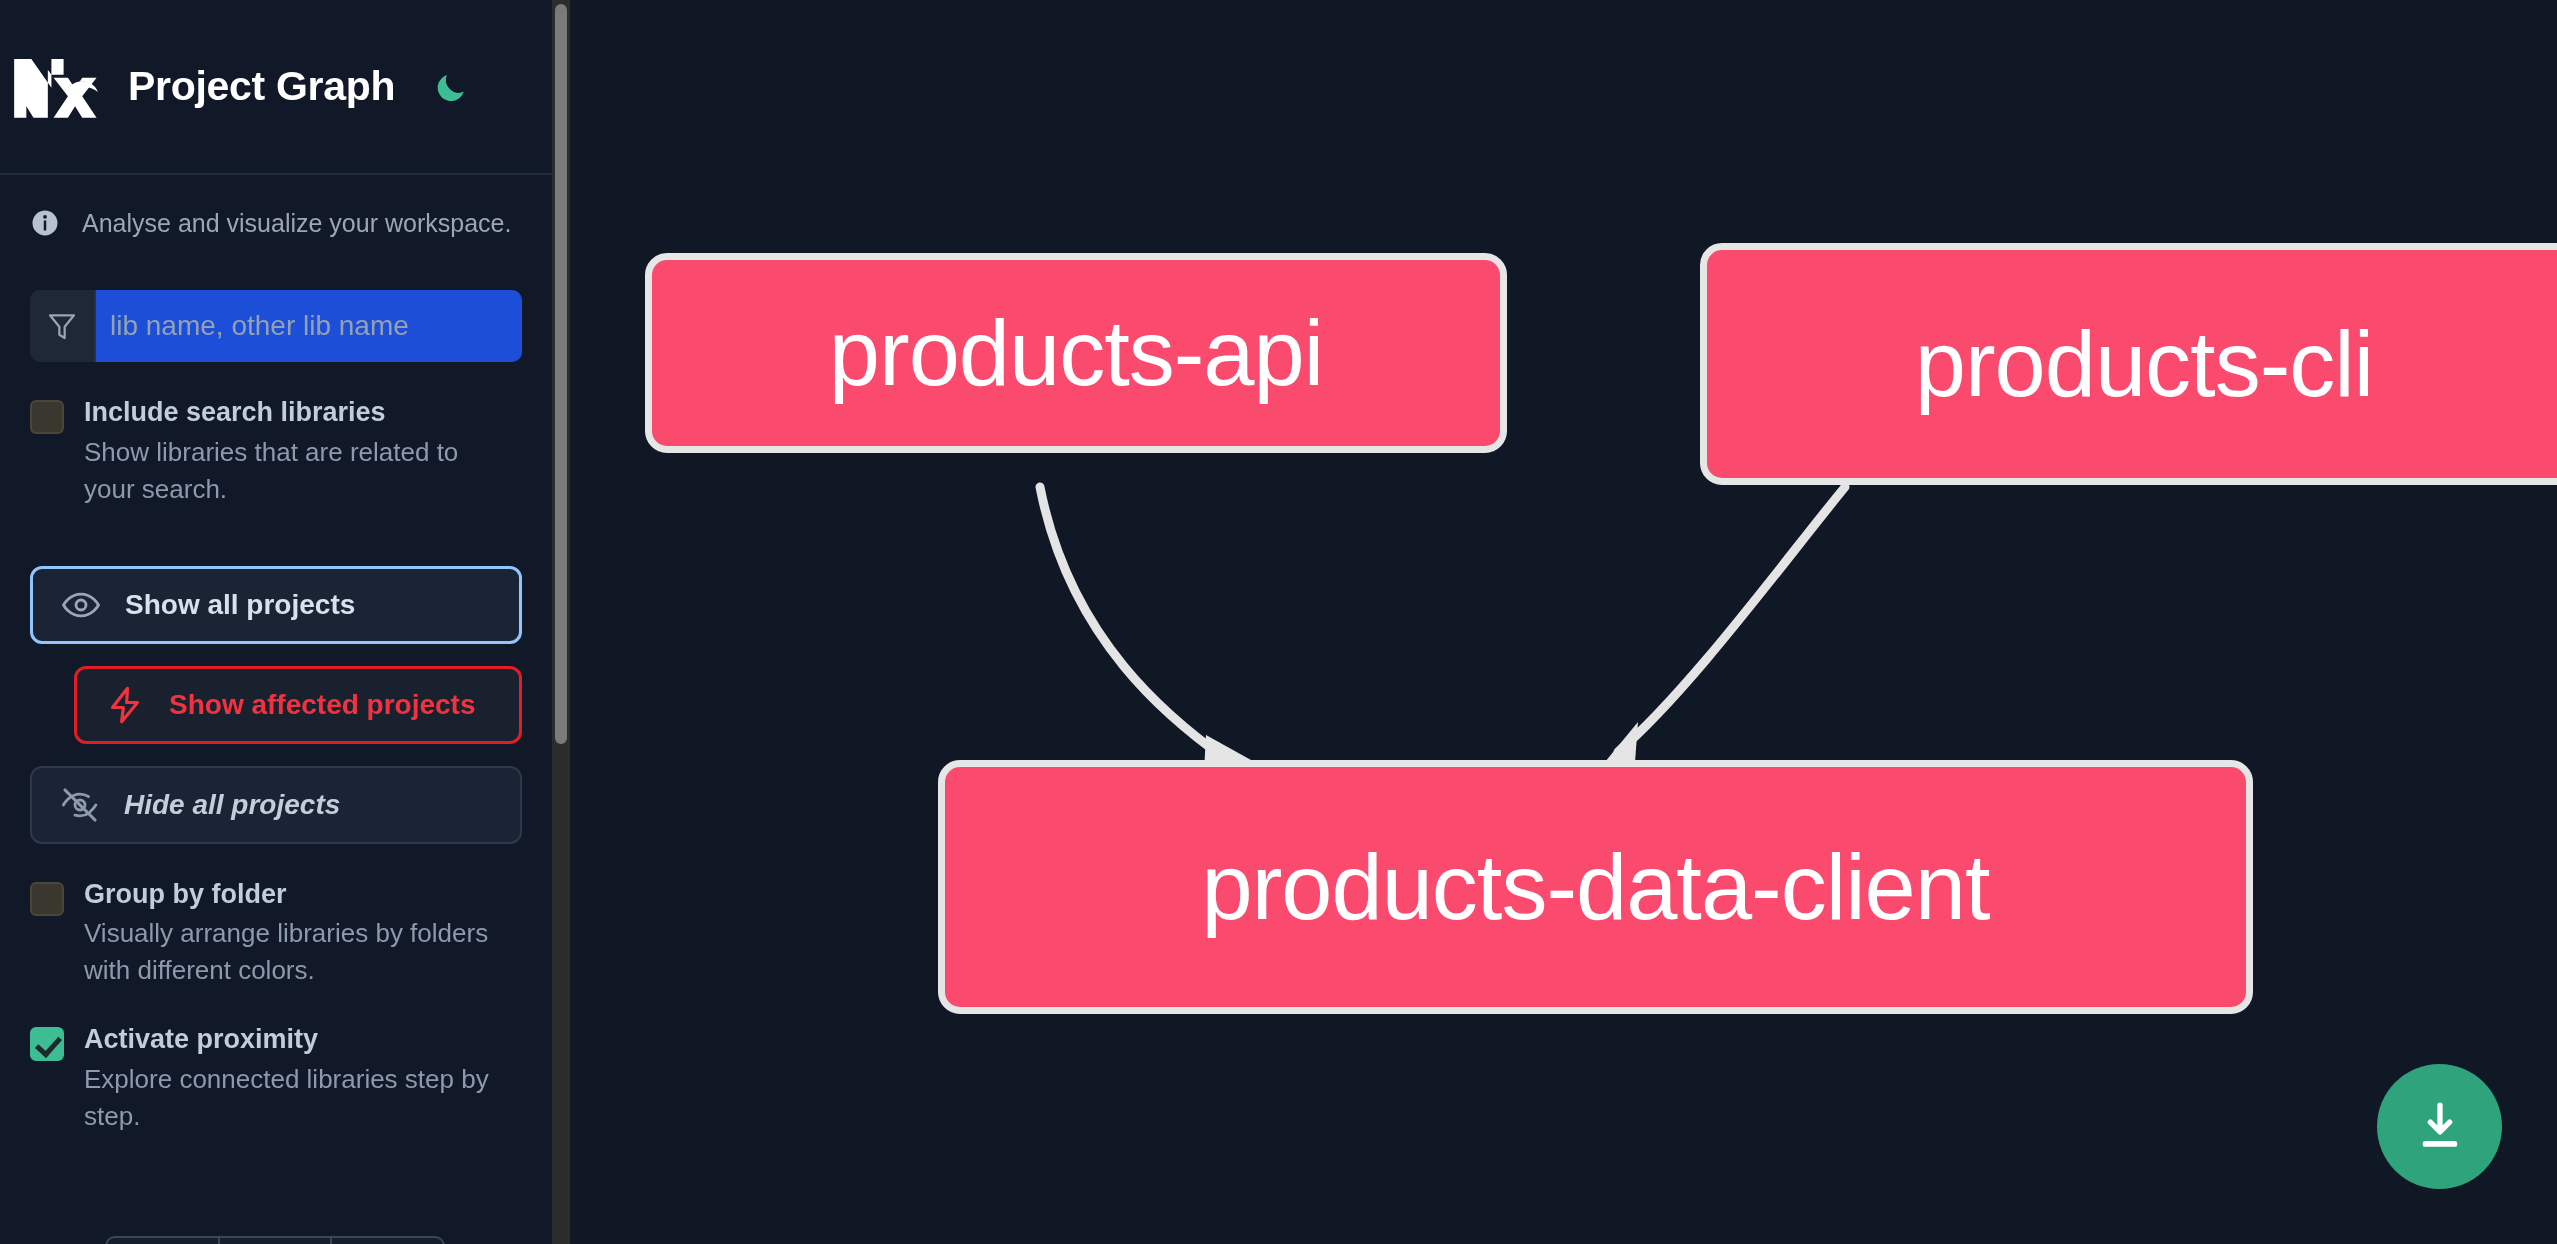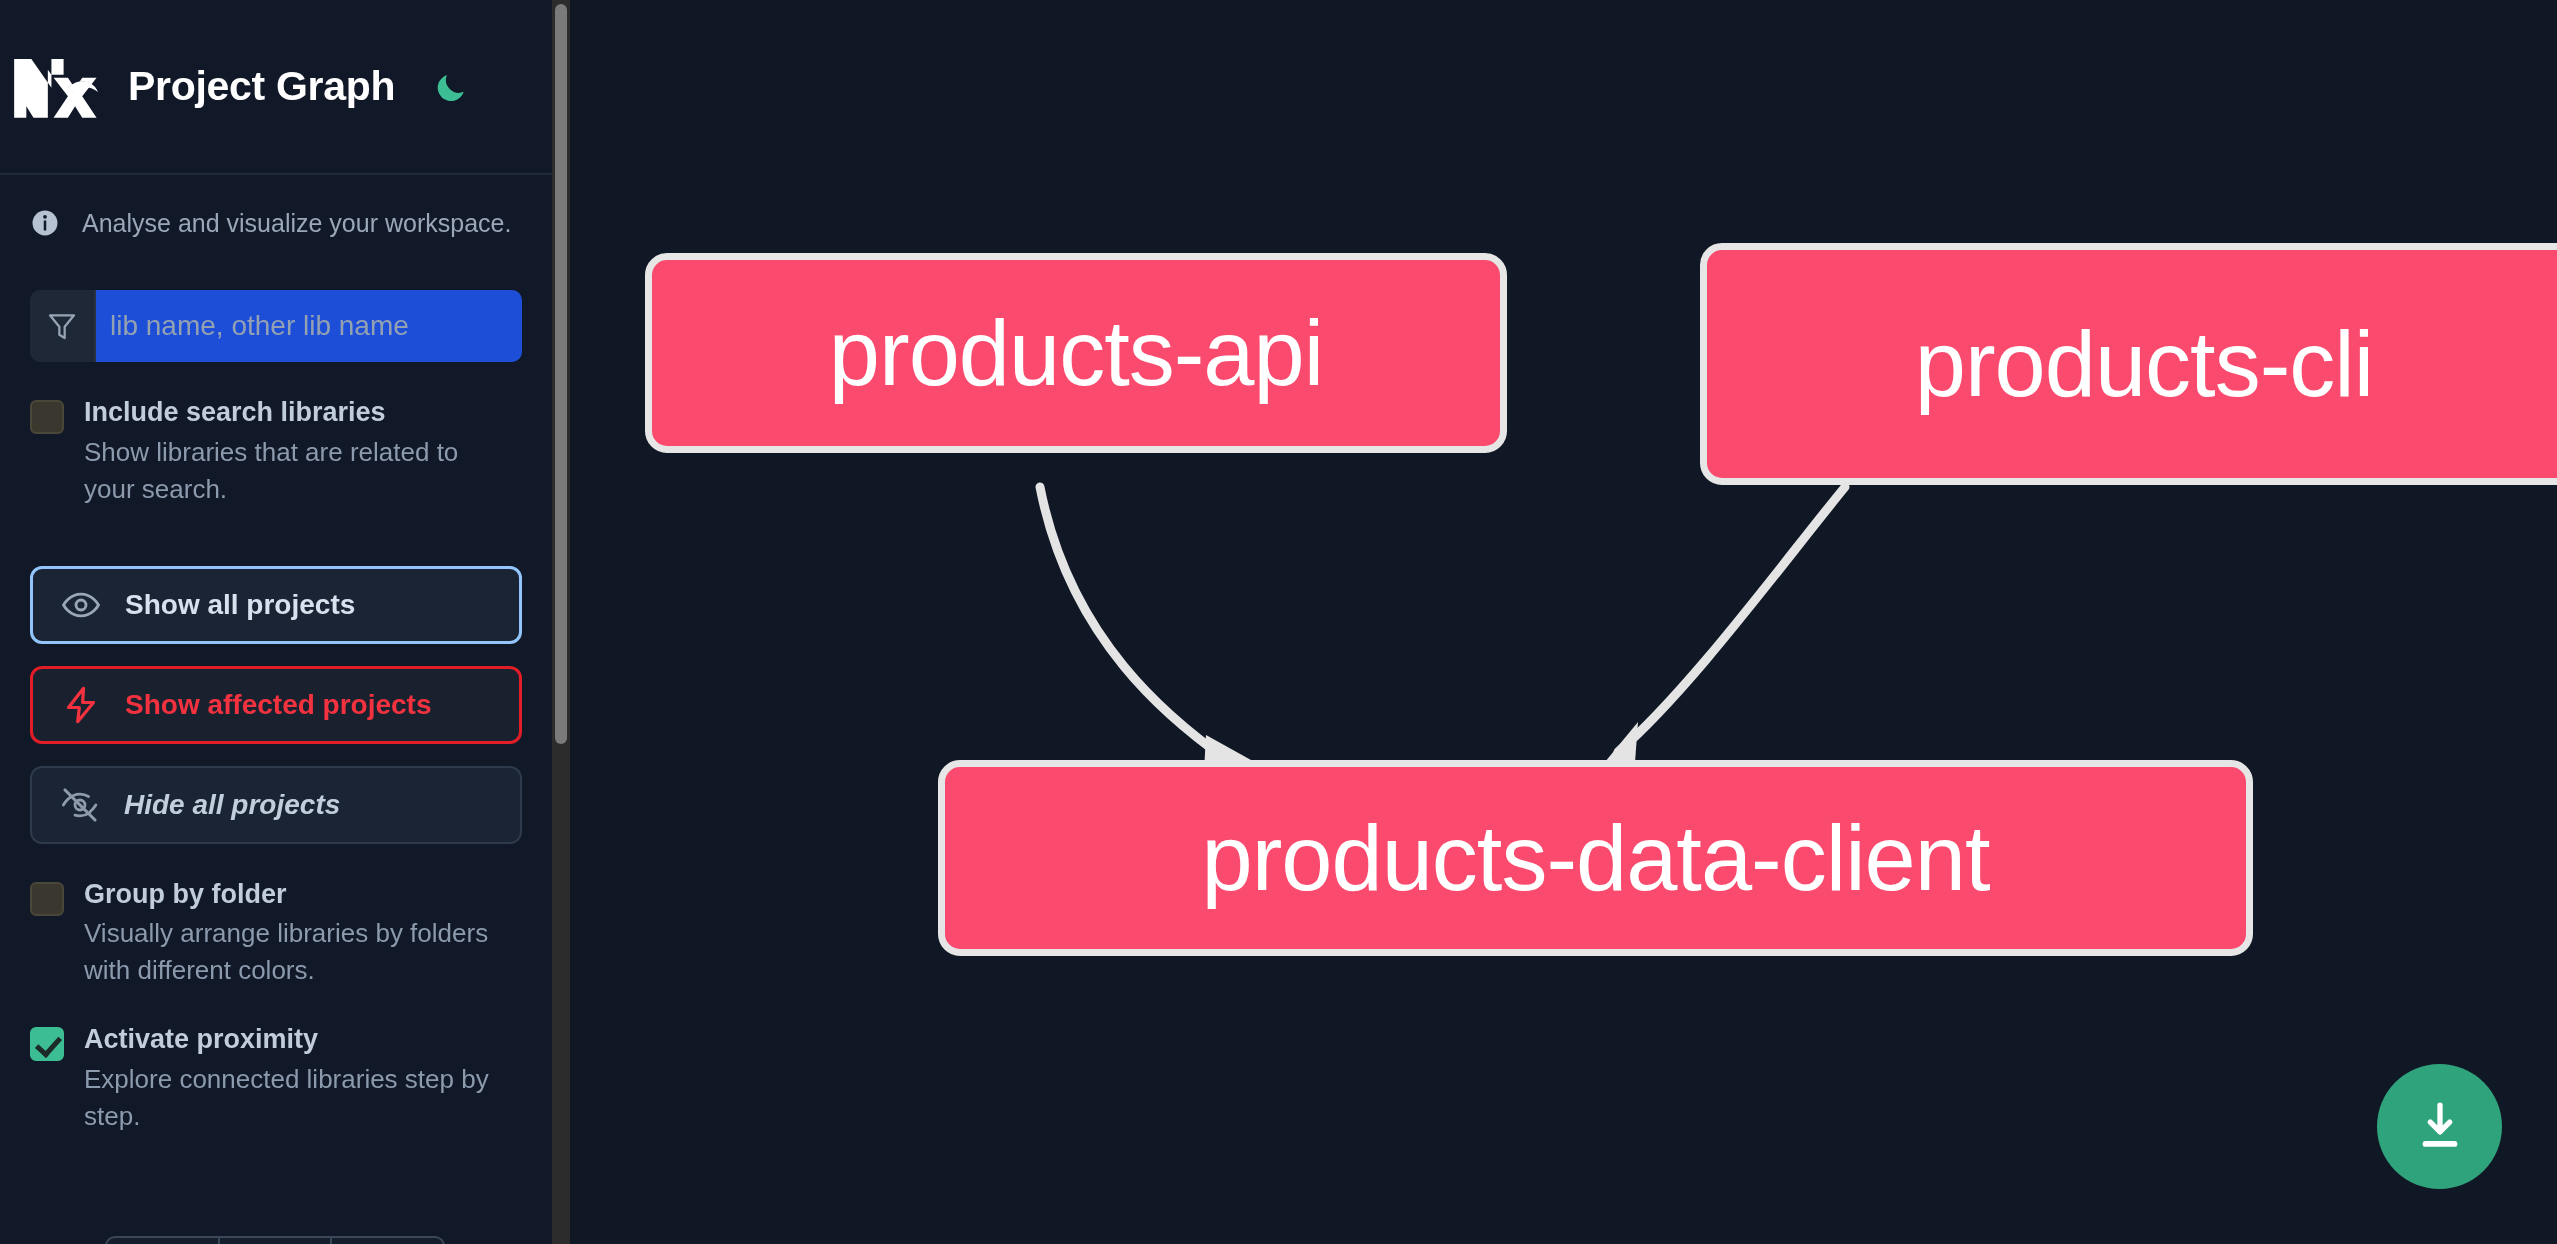--- a/index.html
+++ b/index.html
@@ -166,21 +166,21 @@
     display: flex; align-items: center; justify-content: center;
   }
   .btn .b-label {
     margin-left: 22px;
     font-size: 28px;
     font-weight: 700;
     white-space: nowrap;
   }
   .btn.primary { border: 3px solid #93c5fd; }
   .btn.primary .b-label { color: #d8e2ee; }
-  .btn.danger { border: 3px solid #e11d28; background: #19212f; }
+  .btn.danger { border: 3px solid #e11d28; background: #19212f; margin-left: 44px; }
   .btn.danger .b-label { color: #f4323f; }
   .btn.ghost { border: 2px solid #2e3a4c; }
   .btn.ghost .b-label { color: #c3cedc; font-style: italic; }
 
   
   .seg-sliver {
     position: absolute;
     left: 105px;
     top: 1236px;
     width: 340px;
@@ -231,21 +231,21 @@
   }
   .gnode span {
     color: #ffffff;
     font-weight: 400;
     letter-spacing: -1px;
     white-space: nowrap;
     font-family: "Liberation Sans", sans-serif;
   }
   #node-products-api   { left: 75px; top: 253px; width: 862px; height: 200px; }
   #node-products-cli   { left: 1130px; top: 243px; width: 888px; height: 242px; }
-  #node-products-dc    { left: 368px; top: 760px; width: 1315px; height: 196px; }
+  #node-products-dc    { left: 368px; top: 760px; width: 1315px; height: 254px; }
   #node-products-api span, #node-products-cli span { font-size: 92px; }
   #node-products-dc span { font-size: 92px; }
 
   
   .fab {
     position: absolute;
     right: 55px;
     bottom: 55px;
     width: 125px;
     height: 125px;

